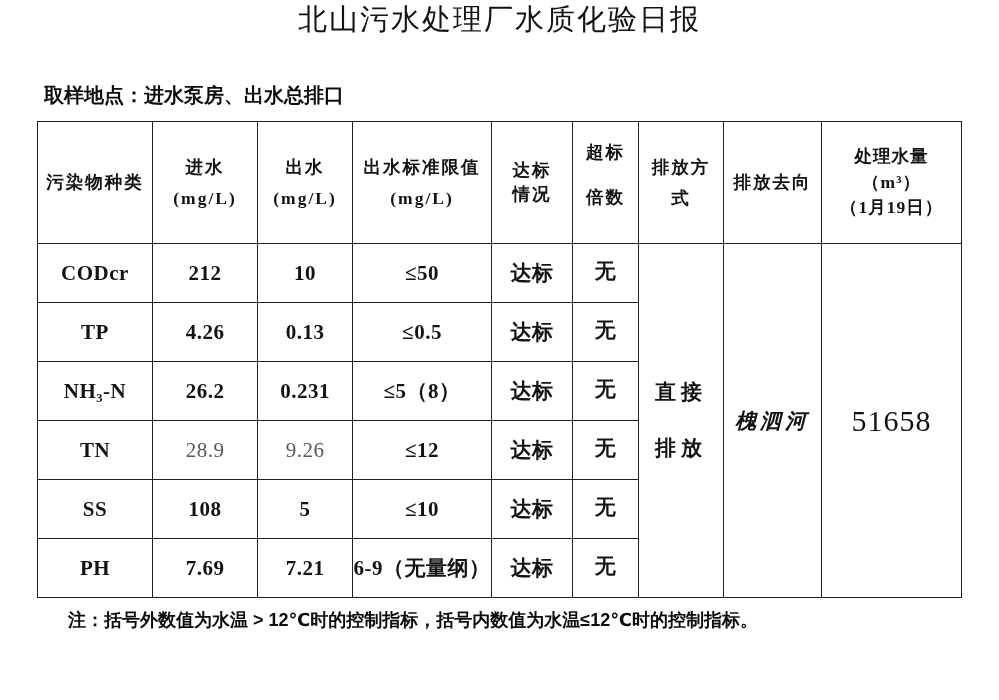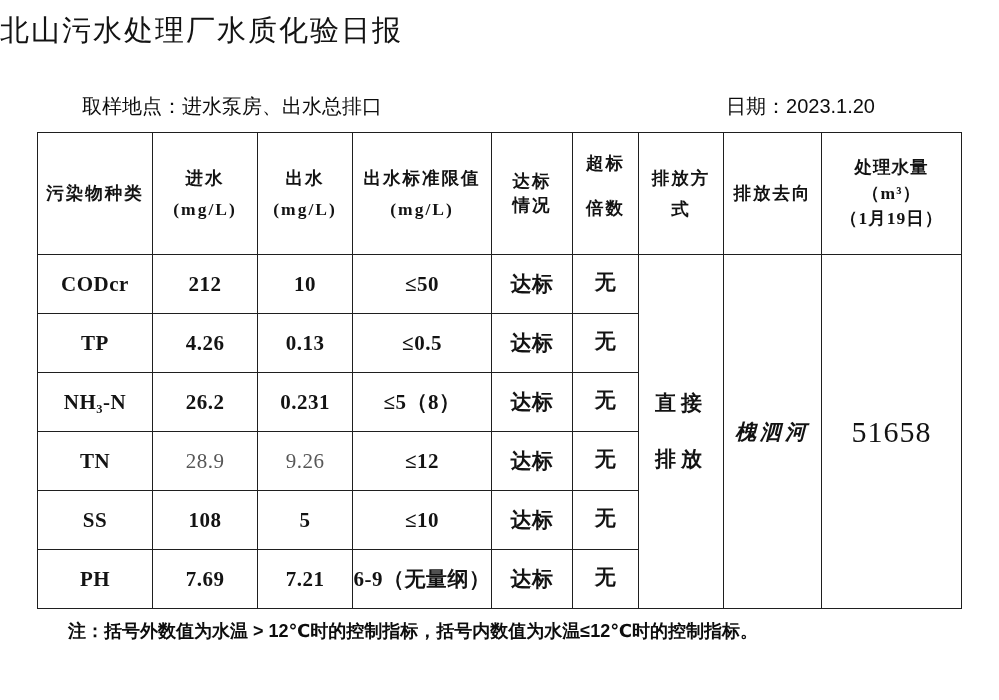--- a/index.html
+++ b/index.html
@@ -6,35 +6,35 @@
   .page {
     position: relative;
     width: 999px;
     height: 700px;
     background: #ffffff;
     color: #131313;
     font-family: "Liberation Serif", "DejaVu Serif", serif;
     overflow: hidden;
   }
   .title {
-    padding-top: 11px;
+    text-align: center;
     font-size: 29px;
     font-weight: 400;
     letter-spacing: 2px;
   }
   .meta-row {
     display: flex;
     justify-content: space-between;
     align-items: baseline;
     margin-top: 42px;
-    padding-left: 82px;
+    padding-left: 44px;
     padding-right: 124px;
     font-family: "Liberation Sans", "DejaVu Sans", sans-serif;
     font-size: 20px;
-    font-weight: 400;
+    font-weight: 700;
     color: #0d0d0d;
   }
   table.report {
     border-collapse: collapse;
     table-layout: fixed;
     width: 924px;
     margin: 12px 0 0 37px;
   }
   .report th, .report td {
     border: 1.5px solid #1f1f1f;
@@ -89,21 +89,20 @@
 </style>
 </head>
 <body>
 
 <div class="page">
 
   <div class="title">北山污水处理厂水质化验日报</div>
 
   <div class="meta-row">
     <span>取样地点：进水泵房、出水总排口</span>
-    <span>日期：2023.1.20</span>
   </div>
 
   <table class="report">
     <colgroup>
       <col style="width:115px">
         <col style="width:105px">
         <col style="width:95px">
       <col style="width:139px">
         <col style="width:81px">
         <col style="width:66px">

